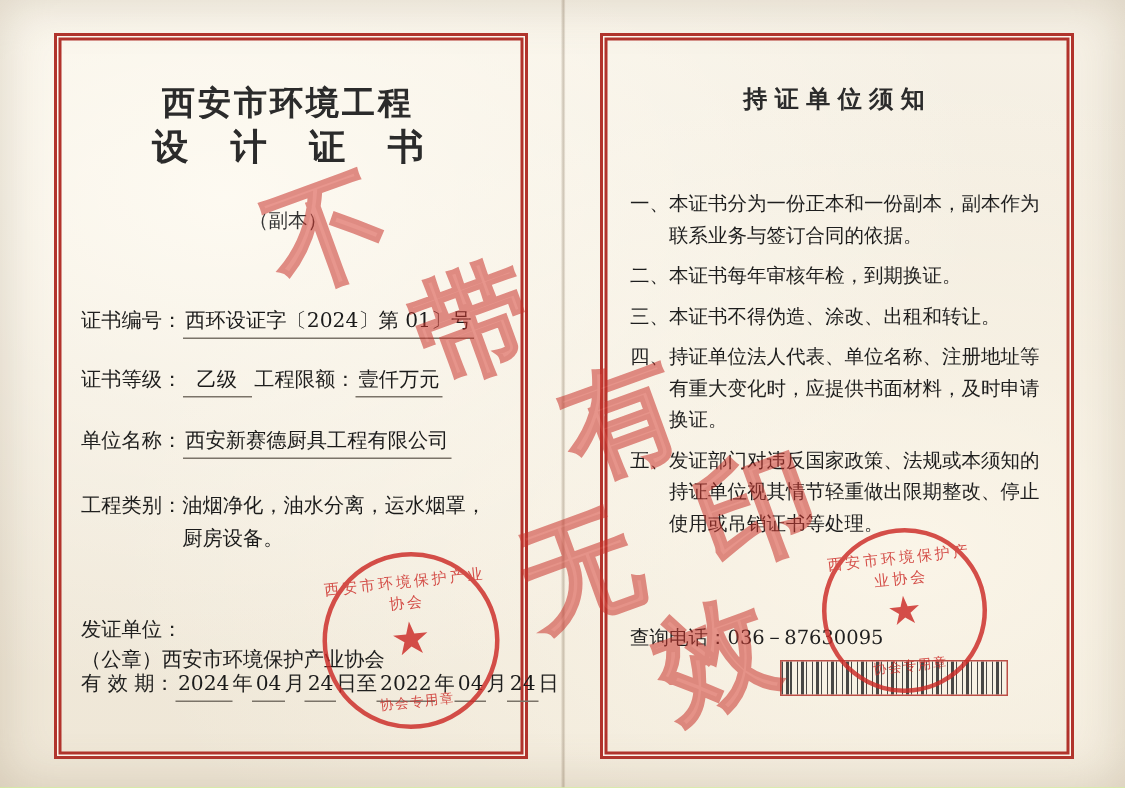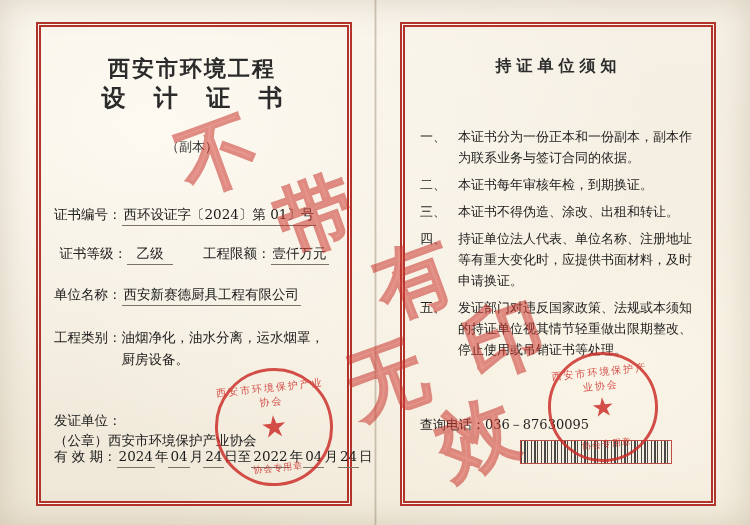--- a/index.html
+++ b/index.html
@@ -147,21 +147,21 @@
     color: #1e1e1e;
   }
   .notice-item {
     display: flex;
     margin-bottom: 6px;
   }
   .notice-num {
     width: 26px;
     flex: 0 0 26px;
   }
-  .notice-text { flex: 1 1 auto; margin-left: 12px; }
+  .notice-text { flex: 1 1 auto; }
 
   .tel-line {
     position: absolute;
     left: 20px;
     top: 394px;
     font-family: "DejaVu Serif", serif;
     font-size: 13px;
     color: #1e1e1e;
   }
   .barcode-box {
@@ -251,24 +251,24 @@
 
     <div class="title-main">西安市环境工程</div>
     <div class="title-sub">设 计 证 书</div>
     <div class="title-note">（副本）</div>
 
     <div class="field row-flex" style="top:182px;">
       <span class="lbl">证书编号：</span>
       <span class="val underline-val">西环设证字〔2024〕第 01〕号</span>
     </div>
 
-    <div class="field row-flex" style="top:221px;justify-content:center;">
+    <div class="field row-flex" style="top:221px;">
       <span class="lbl">证书等级：</span>
       <span class="val underline-val" style="min-width:42px;text-align:center;">乙级</span>
-      <span class="lbl" style="margin-left:30px;">工程限额：</span>
+      <span class="lbl" style="margin-left:2px;">工程限额：</span>
       <span class="val underline-val">壹仟万元</span>
     </div>
 
     <div class="field row-flex" style="top:262px;">
       <span class="lbl">单位名称：</span>
       <span class="val underline-val">西安新赛德厨具工程有限公司</span>
     </div>
 
     <div class="field row-flex" style="top:305px;">
       <span class="lbl">工程类别：</span>

